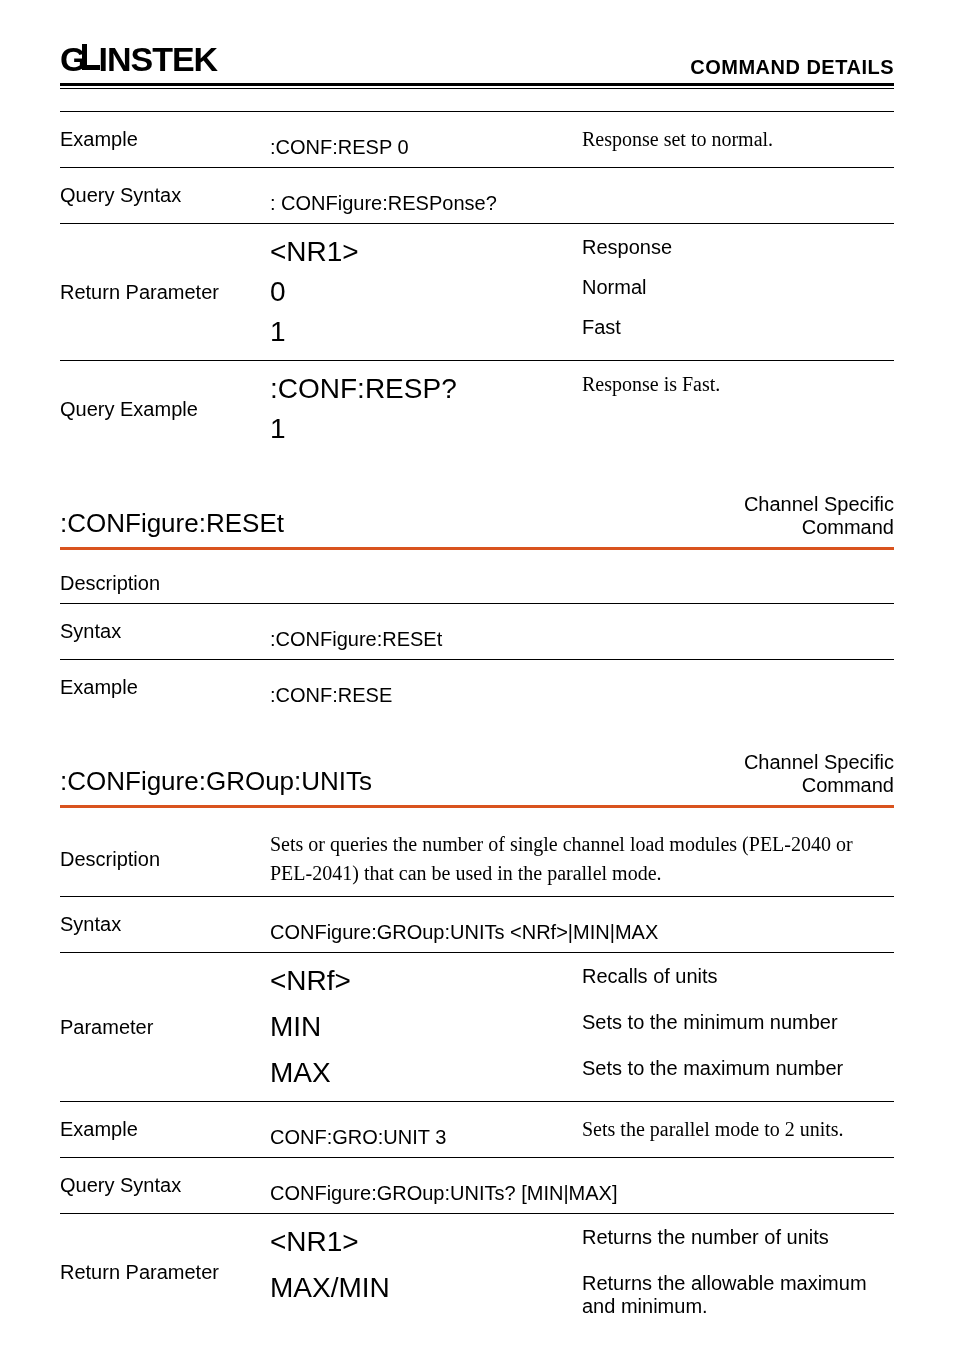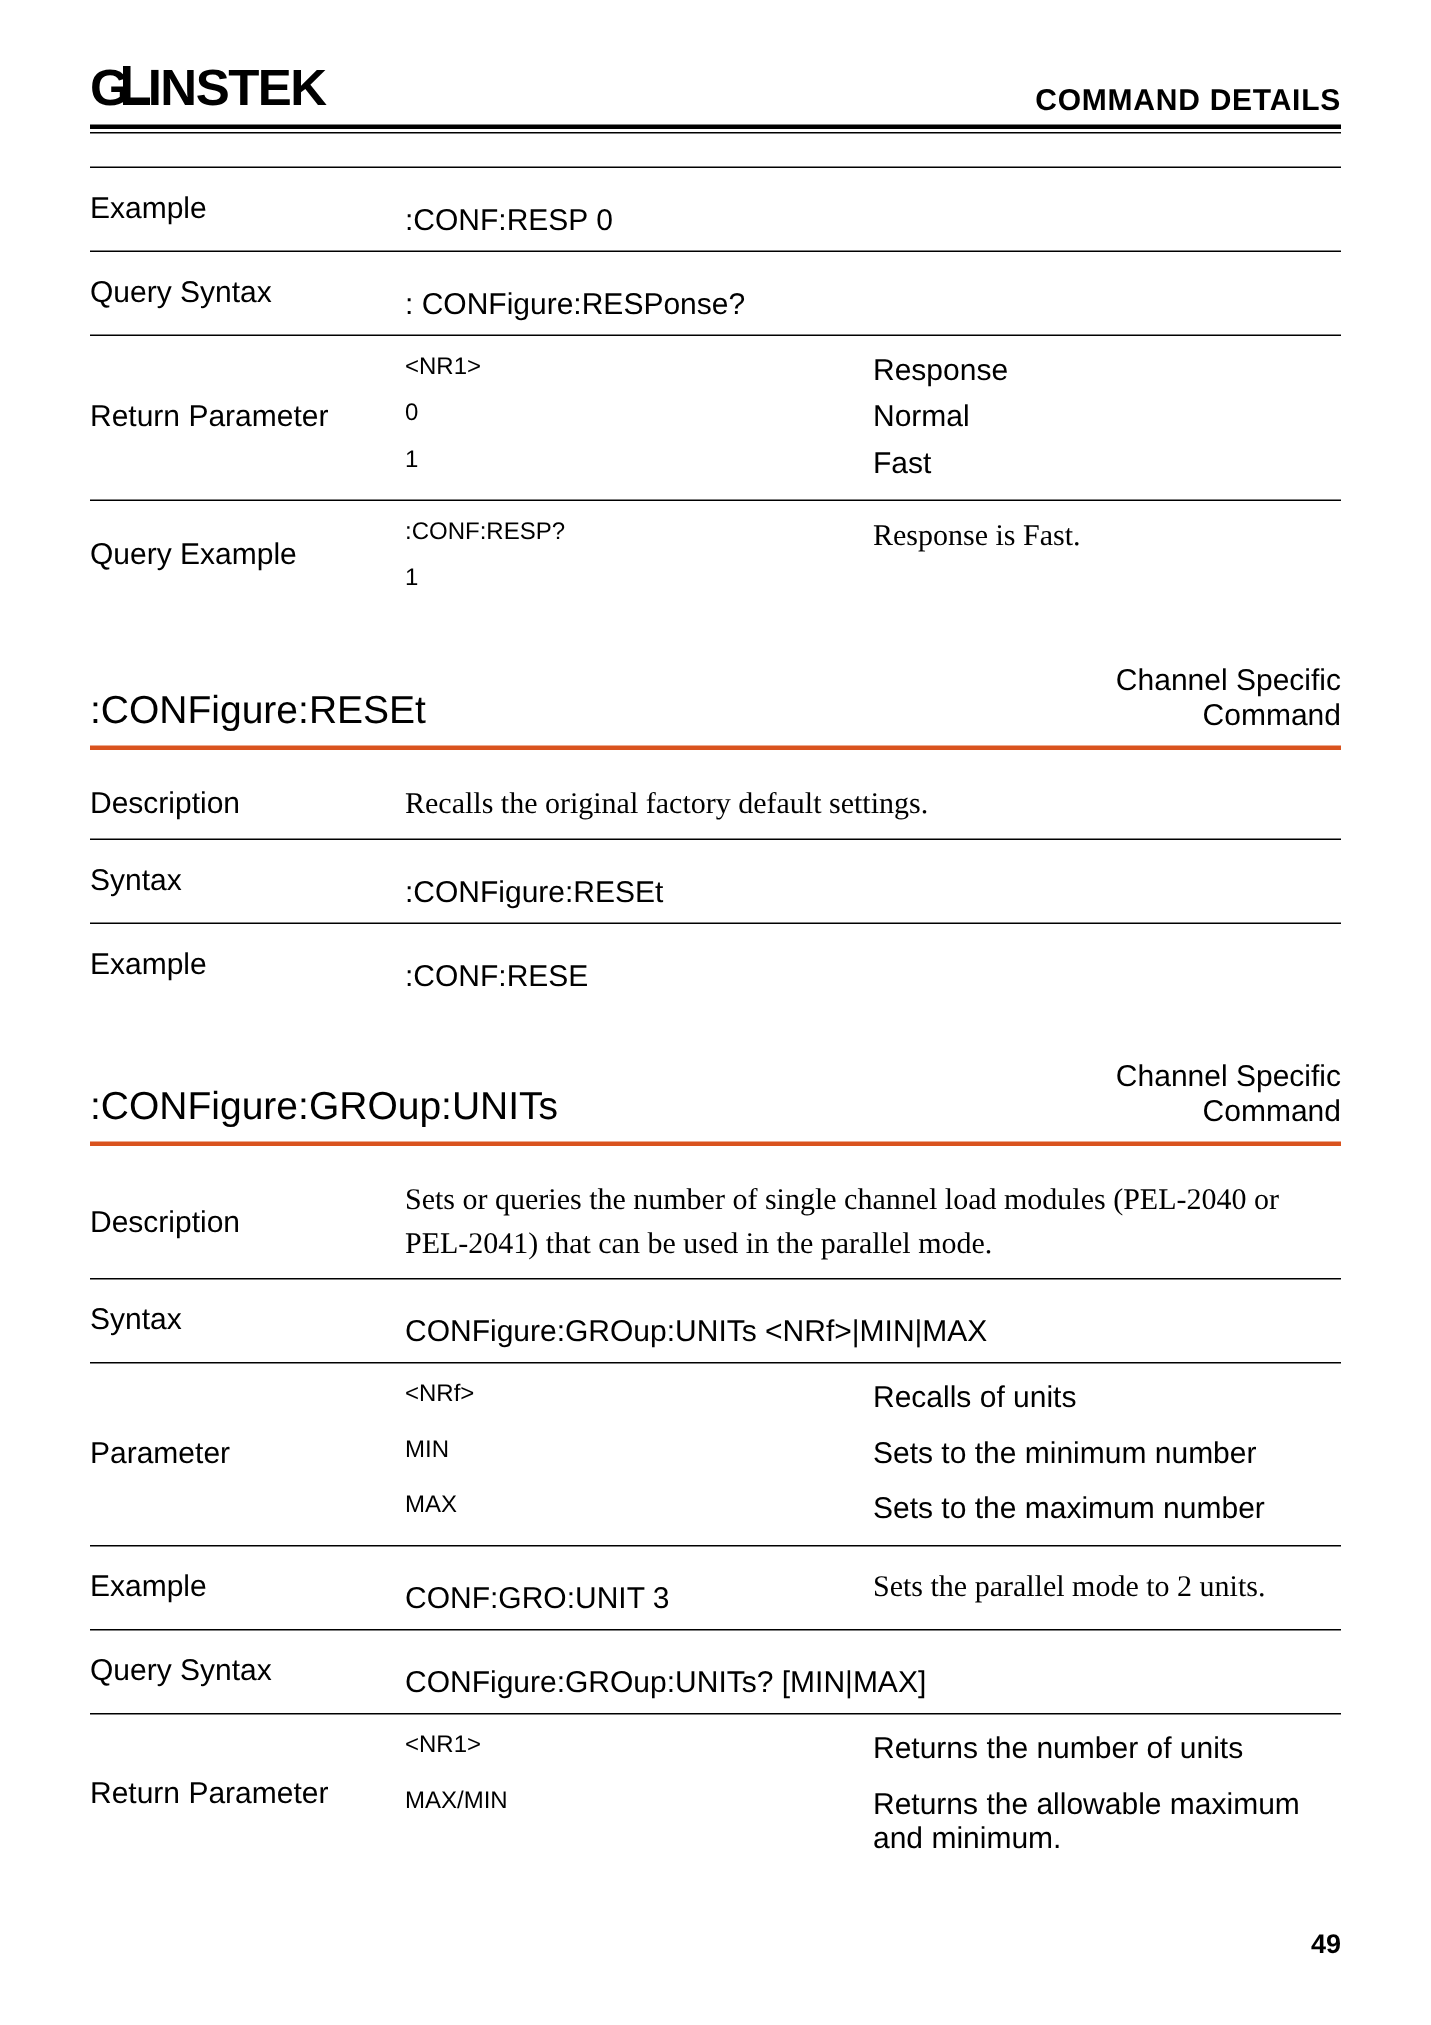--- a/index.html
+++ b/index.html
@@ -72,21 +72,21 @@
   .col3 {
     flex: 1;
     font-size: 20px;
   }
   .serif { font-family: Georgia, 'Times New Roman', serif; }
   .sans { font-family: 'Segoe UI', Arial, sans-serif; }
   .subrow {
     display: flex;
     padding: 4px 0;
   }
-  .subrow .scol2 { flex: 1; font-family: 'Segoe UI', Arial, sans-serif; font-size: 16px; }
+  .subrow .scol2 { flex: 1; font-family: 'Segoe UI', Arial, sans-serif; font-size: 28px; }
   .subrow .scol3 { flex: 1; font-family: 'Segoe UI', Arial, sans-serif; font-size: 20px; }
   .section-head {
     display: flex;
     justify-content: space-between;
     align-items: flex-end;
     margin-top: 36px;
     padding-bottom: 8px;
   }
   .section-title {
     font-family: 'Segoe UI', Arial, sans-serif;
@@ -128,20 +128,21 @@
       <span class="logo-connector"></span>
       <span>INSTEK</span>
   </div>
   <div class="header-right">COMMAND DETAILS</div>
 </div>
 <hr class="header-rule">
 
 <div class="row top-border">
   <div class="label">Example</div>
   <div class="col2 sans">:CONF:RESP 0</div>
+  <div class="col3 serif">Response set to normal.</div>
 </div>
 
 <div class="row">
   <div class="label">Query Syntax</div>
   <div class="col2 sans">: CONFigure:RESPonse?</div>
   <div class="col3"></div>
 </div>
 
 <div class="row">
   <div class="label">Return Parameter</div>
@@ -179,21 +180,20 @@
   <div class="section-title">:CONFigure:RESEt</div>
   <div class="section-badge">
     <div>Channel Specific</div>
     <div>Command</div>
   </div>
 </div>
 <hr class="orange-rule">
 
 <div class="row">
   <div class="label">Description</div>
-  <div class="desc-text">Recalls the original factory default settings.</div>
 </div>
 <div class="row">
   <div class="label">Syntax</div>
   <div class="col2 sans">:CONFigure:RESEt</div>
 </div>
 <div class="row no-border">
   <div class="label">Example</div>
   <div class="col2 sans">:CONF:RESE</div>
 </div>
 

